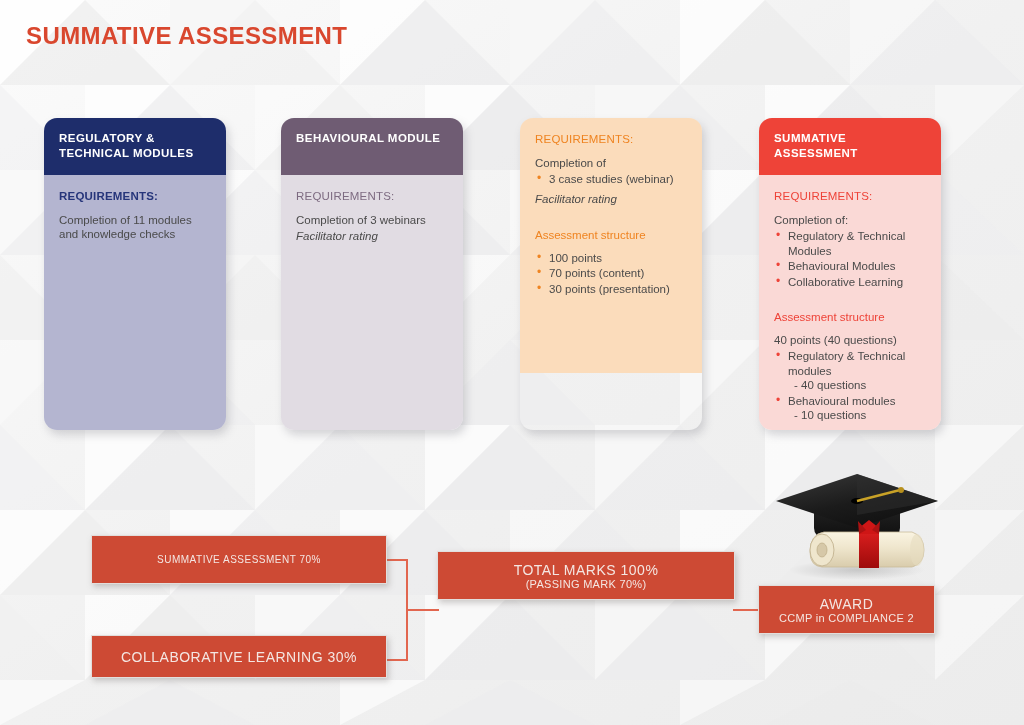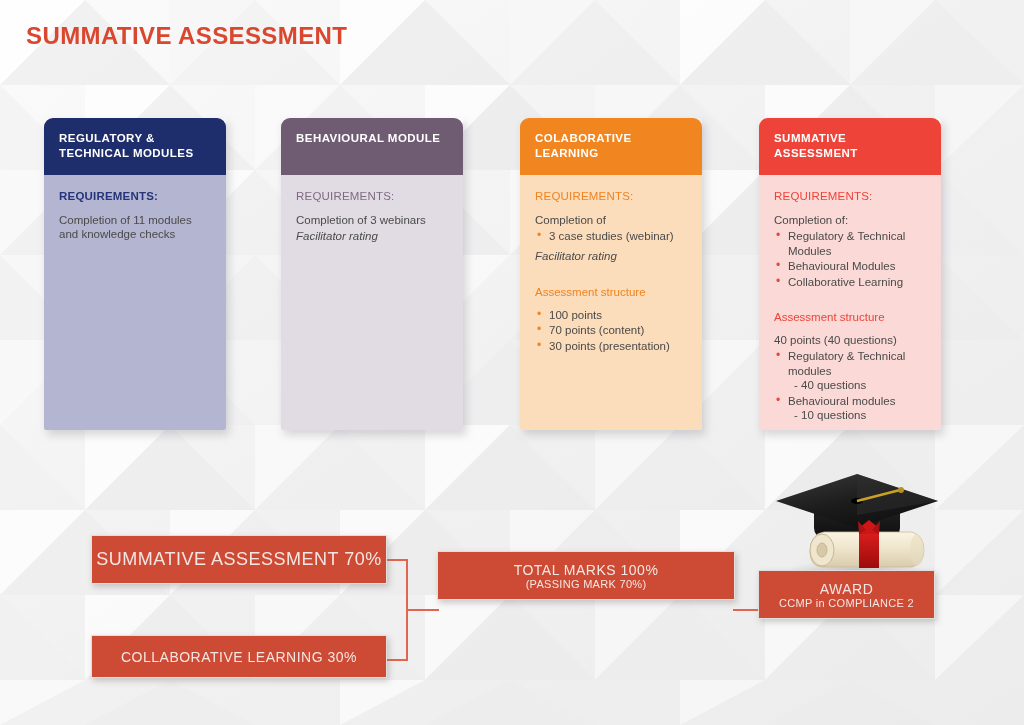--- a/index.html
+++ b/index.html
@@ -33,21 +33,21 @@
     color: #d9472e;
     z-index: 5;
   }
 
   
   .card {
     position: absolute;
     top: 118px;
     width: 182px;
     height: 312px;
-    border-radius: 2px;
+    border-radius: 13px;
     z-index: 4;
     box-shadow: 3px 5px 9px rgba(120,120,130,0.28);
     overflow: hidden;
   }
   .card-head {
     height: 57px;
     border-radius: 9px 9px 0 0;
     box-sizing: border-box;
     padding: 13px 15px 0 15px;
     color: #ffffff;
@@ -138,33 +138,33 @@
     flex-direction: column;
     align-items: center;
     justify-content: center;
     text-align: center;
     letter-spacing: 0.5px;
     z-index: 4;
     box-shadow: 2px 3px 6px rgba(120,115,112,0.35);
   }
   #box-summative-70 {
     left: 91px; top: 535px; width: 296px; height: 49px;
-    font-size: 18px;
+    font-size: 10px;
   }
   #box-collaborative-30 {
     left: 91px; top: 635px; width: 296px; height: 43px;
     font-size: 14px;
   }
   #box-total-marks {
     left: 437px; top: 551px; width: 298px; height: 49px;
   }
   #box-total-marks .line1 { font-size: 14px; }
   #box-total-marks .line2 { font-size: 11px; letter-spacing: 0.3px; }
   #box-award {
-    left: 758px; top: 570px; width: 177px; height: 49px;
+    left: 758px; top: 585px; width: 177px; height: 49px;
   }
   #box-award .line1 { font-size: 14px; }
   #box-award .line2 { font-size: 11px; letter-spacing: 0.3px; }
 
   
   .conn {
     position: absolute;
     background: #e2664f;
     z-index: 3;
   }
@@ -311,21 +311,20 @@
 <div class="card" id="card-behavioural">
   <div class="card-head">BEHAVIOURAL MODULE</div>
   <div class="card-body">
     <div class="req-label">REQUIREMENTS:</div>
     <p class="card-line">Completion of 3 webinars</p>
     <p class="card-line italic">Facilitator rating</p>
   </div>
 </div>
 
 <div class="card" id="card-collaborative">
-  <div class="card-head">COLABORATIVE LEARNING</div>
   <div class="card-body">
     <div class="req-label">REQUIREMENTS:</div>
     <p class="card-line">Completion of</p>
     <ul class="blist">
       <li>
         <span>3 case studies (webinar)</span>
       </li>
     </ul>
     <p class="card-line italic" style="margin-top:5px;">Facilitator rating</p>
     <div class="gap"></div>

